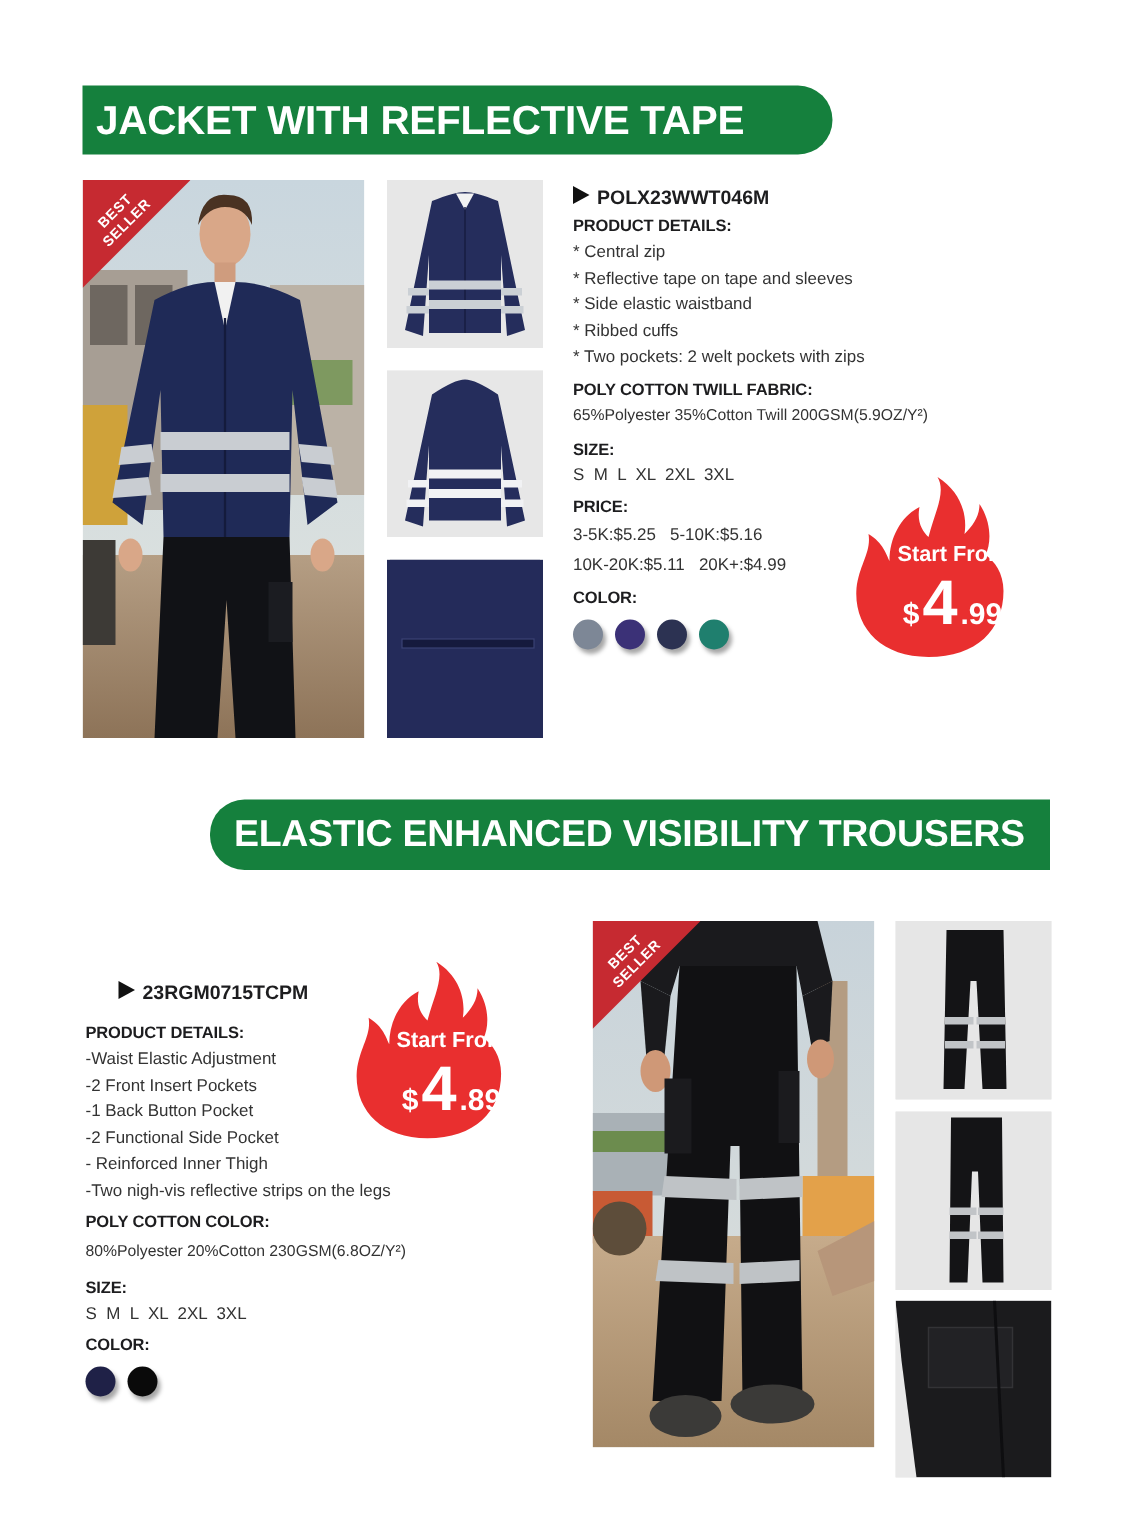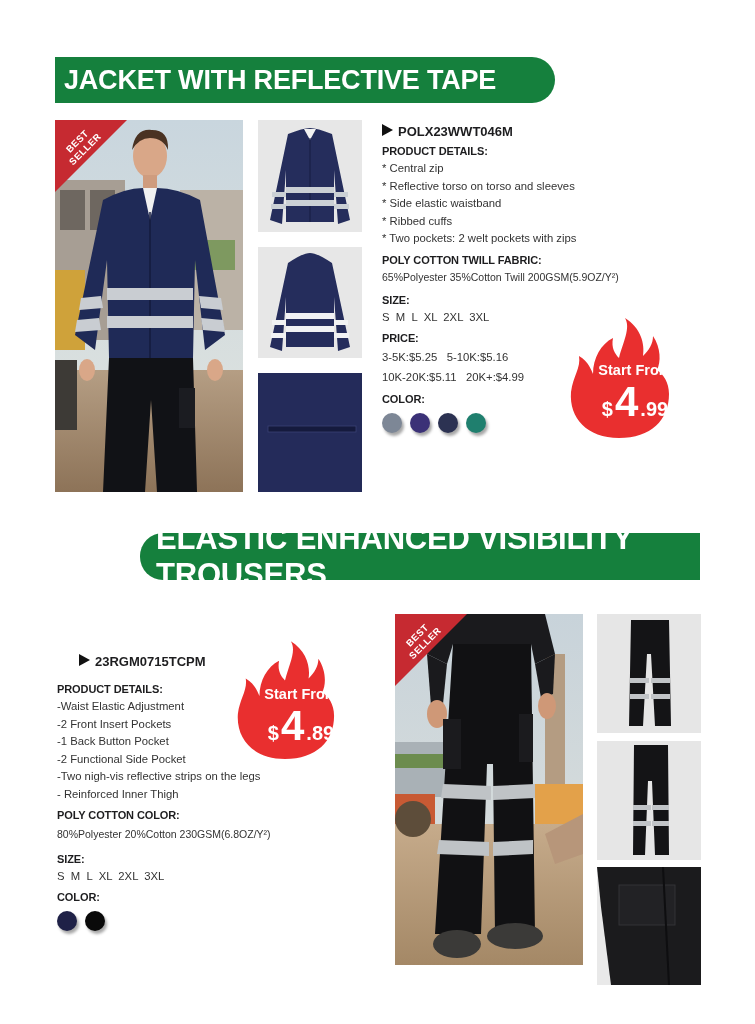--- a/index.html
+++ b/index.html
@@ -5,21 +5,21 @@
   * { box-sizing: border-box; margin: 0; padding: 0; }
   html, body { width: 755px; height: 1024px; background: #ffffff; overflow: hidden; }
   body { position: relative; font-family: "Liberation Sans", "DejaVu Sans", sans-serif; color: #1d1d1f; }
 
   .banner {
     position: absolute; background: #15803d; color: #ffffff;
     font-family: "Liberation Sans", sans-serif; font-weight: bold;
     display: flex; align-items: center; letter-spacing: -0.2px;
   }
   .banner-1 { left: 55px; top: 57px; width: 500px; height: 46px; border-radius: 0 23px 23px 0; padding-left: 9px; font-size: 27px; }
-  .banner-2 { left: 140px; top: 533px; width: 560px; height: 47px; border-radius: 23px 0 0 23px; padding-left: 16px; font-size: 31px; }
+  .banner-2 { left: 140px; top: 533px; width: 560px; height: 47px; border-radius: 23px 0 0 23px; padding-left: 16px; font-size: 25px; }
 
   .photo { position: absolute; overflow: hidden; }
   .thumb { position: absolute; overflow: hidden; background: #e6e6e6; }
 
   .ribbon { position: absolute; left: 0; top: 0; width: 72px; height: 72px; overflow: hidden; }
   .ribbon::before {
     content: ""; position: absolute; left: 0; top: 0; width: 0; height: 0;
     border-top: 72px solid #c62a31; border-right: 72px solid transparent;
   }
   .ribbon-text {
@@ -137,21 +137,21 @@
   </svg>
 </div>
 
 <div class="text-col" style="left:382px;top:124px;width:310px;">
   <div class="code">
     <span class="tri"></span>
     <span>POLX23WWT046M</span>
   </div>
   <div class="heading">PRODUCT DETAILS:</div>
   <div class="line">* Central zip</div>
-  <div class="line">* Reflective torso on torso and sleeves</div>
+  <div class="line">* Reflective tape on tape and sleeves</div>
   <div class="line">* Side elastic waistband</div>
   <div class="line">* Ribbed cuffs</div>
   <div class="line">* Two pockets: 2 welt pockets with zips</div>
   <div class="heading">POLY COTTON TWILL FABRIC:</div>
   <div class="fabric">65%Polyester 35%Cotton Twill 200GSM(5.9OZ/Y²)</div>
   <div class="heading" style="margin-top:9px;">SIZE:</div>
   <div class="line" style="white-space:pre;">S  M  L  XL  2XL  3XL</div>
   <div class="heading">PRICE:</div>
   <div class="line" style="white-space:pre;line-height:20px;">3-5K:$5.25   5-10K:$5.16</div>
   <div class="line" style="white-space:pre;line-height:20px;">10K-20K:$5.11   20K+:$4.99</div>
@@ -183,22 +183,22 @@
 <div class="text-col" style="left:57px;top:654px;width:300px;">
   <div class="code" style="margin-bottom:14px;padding-left:22px;">
     <span class="tri"></span>
     <span>23RGM0715TCPM</span>
   </div>
   <div class="heading">PRODUCT DETAILS:</div>
   <div class="line">-Waist Elastic Adjustment</div>
   <div class="line">-2 Front Insert Pockets</div>
   <div class="line">-1 Back Button Pocket</div>
   <div class="line">-2 Functional Side Pocket</div>
+  <div class="line">- Reinforced Inner Thigh</div>
   <div class="line">-Two nigh-vis reflective strips on the legs</div>
-  <div class="line">- Reinforced Inner Thigh</div>
   <div class="heading">POLY COTTON COLOR:</div>
   <div class="fabric" style="margin-top:5px;">80%Polyester 20%Cotton 230GSM(6.8OZ/Y²)</div>
   <div class="heading" style="margin-top:11px;">SIZE:</div>
   <div class="line" style="white-space:pre;">S  M  L  XL  2XL  3XL</div>
   <div class="heading" style="margin-top:5px;">COLOR:</div>
   <div class="swatches">
     <span class="swatch" style="background:#1f2147;"></span>
     <span class="swatch" style="background:#0a0a0a;"></span>
   </div>
 </div>

